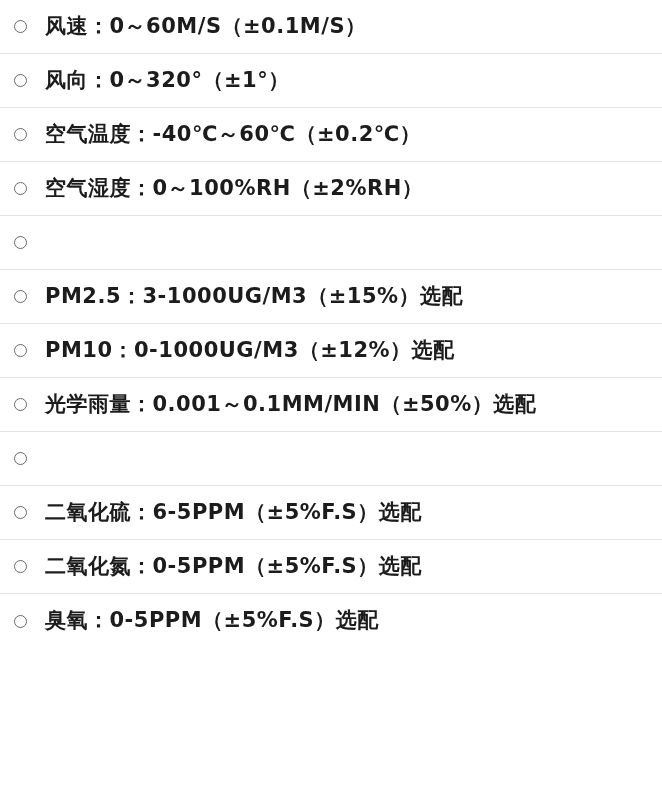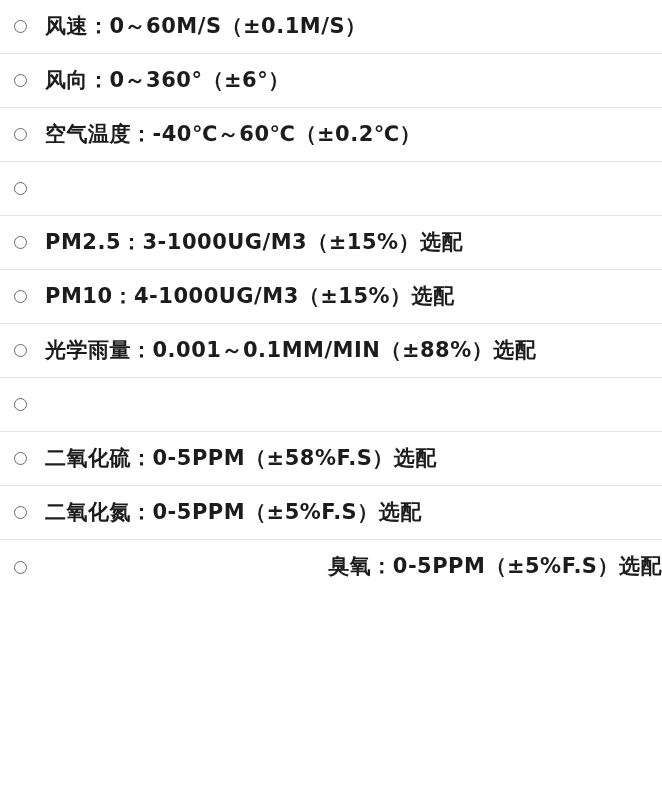--- a/index.html
+++ b/index.html
@@ -22,21 +22,20 @@
   .spec-row {
     height: 54px;
     box-sizing: border-box;
     display: flex;
     align-items: center;
     border-bottom: 1px solid #e3e3e3;
     padding-left: 14px;
   }
   .spec-row:last-child {
     border-bottom: none;
-    justify-content: space-between;
   }
   .bullet-icon {
     width: 13px;
     height: 13px;
     min-width: 13px;
     border: 1.5px solid #6a6a6a;
     border-radius: 50%;
     box-sizing: border-box;
     margin-right: 18px;
   }
@@ -54,55 +53,59 @@
 
 <div class="spec-list">
 
   <div class="spec-row">
     <span class="bullet-icon"></span>
     <span class="spec-text">风速：0～60M/S（±0.1M/S）</span>
   </div>
 
   <div class="spec-row">
     <span class="bullet-icon"></span>
-    <span class="spec-text">风向：0～360°（±6°）</span>
+    <span class="spec-text">风向：0～320°（±1°）</span>
   </div>
 
   <div class="spec-row">
     <span class="bullet-icon"></span>
     <span class="spec-text">空气温度：-40℃～60℃（±0.2℃）</span>
   </div>
 
+  <div class="spec-row">
+    <span class="bullet-icon"></span>
+    <span class="spec-text">空气湿度：0～100%RH（±2%RH）</span>
+  </div>
 
   <div class="spec-row">
     <span class="bullet-icon"></span>
   </div>
 
   <div class="spec-row">
     <span class="bullet-icon"></span>
     <span class="spec-text">PM2.5：3-1000UG/M3（±15%）选配</span>
   </div>
 
   <div class="spec-row">
     <span class="bullet-icon"></span>
-    <span class="spec-text">PM10：4-1000UG/M3（±15%）选配</span>
+    <span class="spec-text">PM10：0-1000UG/M3（±12%）选配</span>
   </div>
 
   <div class="spec-row">
     <span class="bullet-icon"></span>
-    <span class="spec-text">光学雨量：0.001～0.1MM/MIN（±88%）选配</span>
+    <span class="spec-text">光学雨量：0.001～0.1MM/MIN（±50%）选配</span>
   </div>
 
   <div class="spec-row">
     <span class="bullet-icon"></span>
   </div>
 
   <div class="spec-row">
     <span class="bullet-icon"></span>
-    <span class="spec-text">二氧化硫：0-5PPM（±58%F.S）选配</span>
+    <span class="spec-text">二氧化硫：6-5PPM（±5%F.S）选配</span>
   </div>
 
   <div class="spec-row">
     <span class="bullet-icon"></span>
     <span class="spec-text">二氧化氮：0-5PPM（±5%F.S）选配</span>
   </div>
 
   <div class="spec-row">
     <span class="bullet-icon"></span>
     <span class="spec-text">臭氧：0-5PPM（±5%F.S）选配</span>

